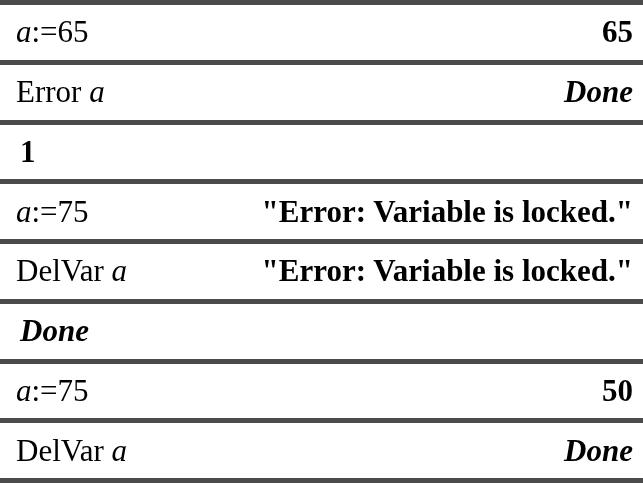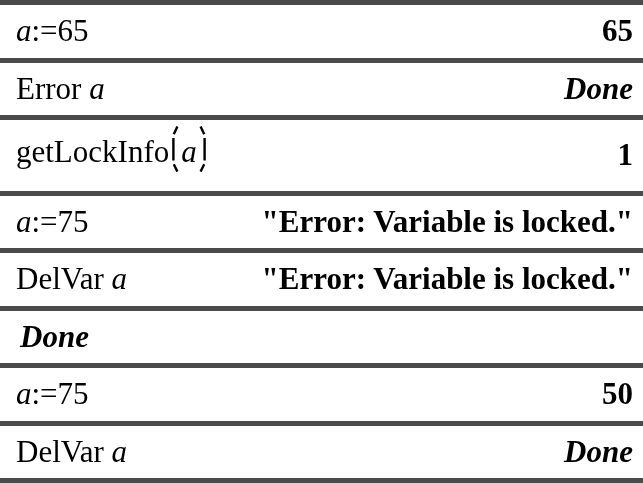--- a/index.html
+++ b/index.html
@@ -51,25 +51,20 @@
     <span class="input-expr"><span class="seg var">a</span><span class="seg plain">:=65</span></span>
     <span class="result-val"><span class="seg plain">65</span></span>
   </div>
 <div class="sep" style="background: rgb(75, 75, 75);"></div>
   <div class="row">
     <span class="input-expr"><span class="seg plain">Error </span><span class="seg var">a</span></span>
     <span class="result-val"><span class="seg done">Done</span></span>
   </div>
 <div class="sep" style="background: rgb(75, 75, 75);"></div>
   <div class="row">
-    <span class="input-expr"><span class="seg plain">getLockInfo</span><span class="paren-glyph"><svg width="10" height="46" viewBox="0 0 10 46" xmlns="http://www.w3.org/2000/svg">
-            <path d="M7.4 0.6 L3.8 8.2 M3.4 12 L3.4 34.5 M3.8 38.2 L7.4 45.6" stroke="#000" stroke-width="2.4" fill="none" stroke-linecap="butt"></path>
-          </svg></span><span class="seg var">a</span><span class="paren-glyph"><svg width="10" height="46" viewBox="0 0 10 46" xmlns="http://www.w3.org/2000/svg">
-            <path d="M2.6 0.6 L6.2 8.2 M6.6 12 L6.6 34.5 M6.2 38.2 L2.6 45.6" stroke="#000" stroke-width="2.4" fill="none" stroke-linecap="butt"></path>
-          </svg></span></span>
     <span class="result-val"><span class="seg plain">1</span></span>
   </div>
 <div class="sep" style="background: rgb(75, 75, 75);"></div>
   <div class="row">
     <span class="input-expr"><span class="seg var">a</span><span class="seg plain">:=75</span></span>
     <span class="result-val"><span class="seg plain">"Error: Variable is locked."</span></span>
   </div>
 <div class="sep" style="background: rgb(75, 75, 75);"></div>
   <div class="row">
     <span class="input-expr"><span class="seg plain">DelVar </span><span class="seg var">a</span></span>

